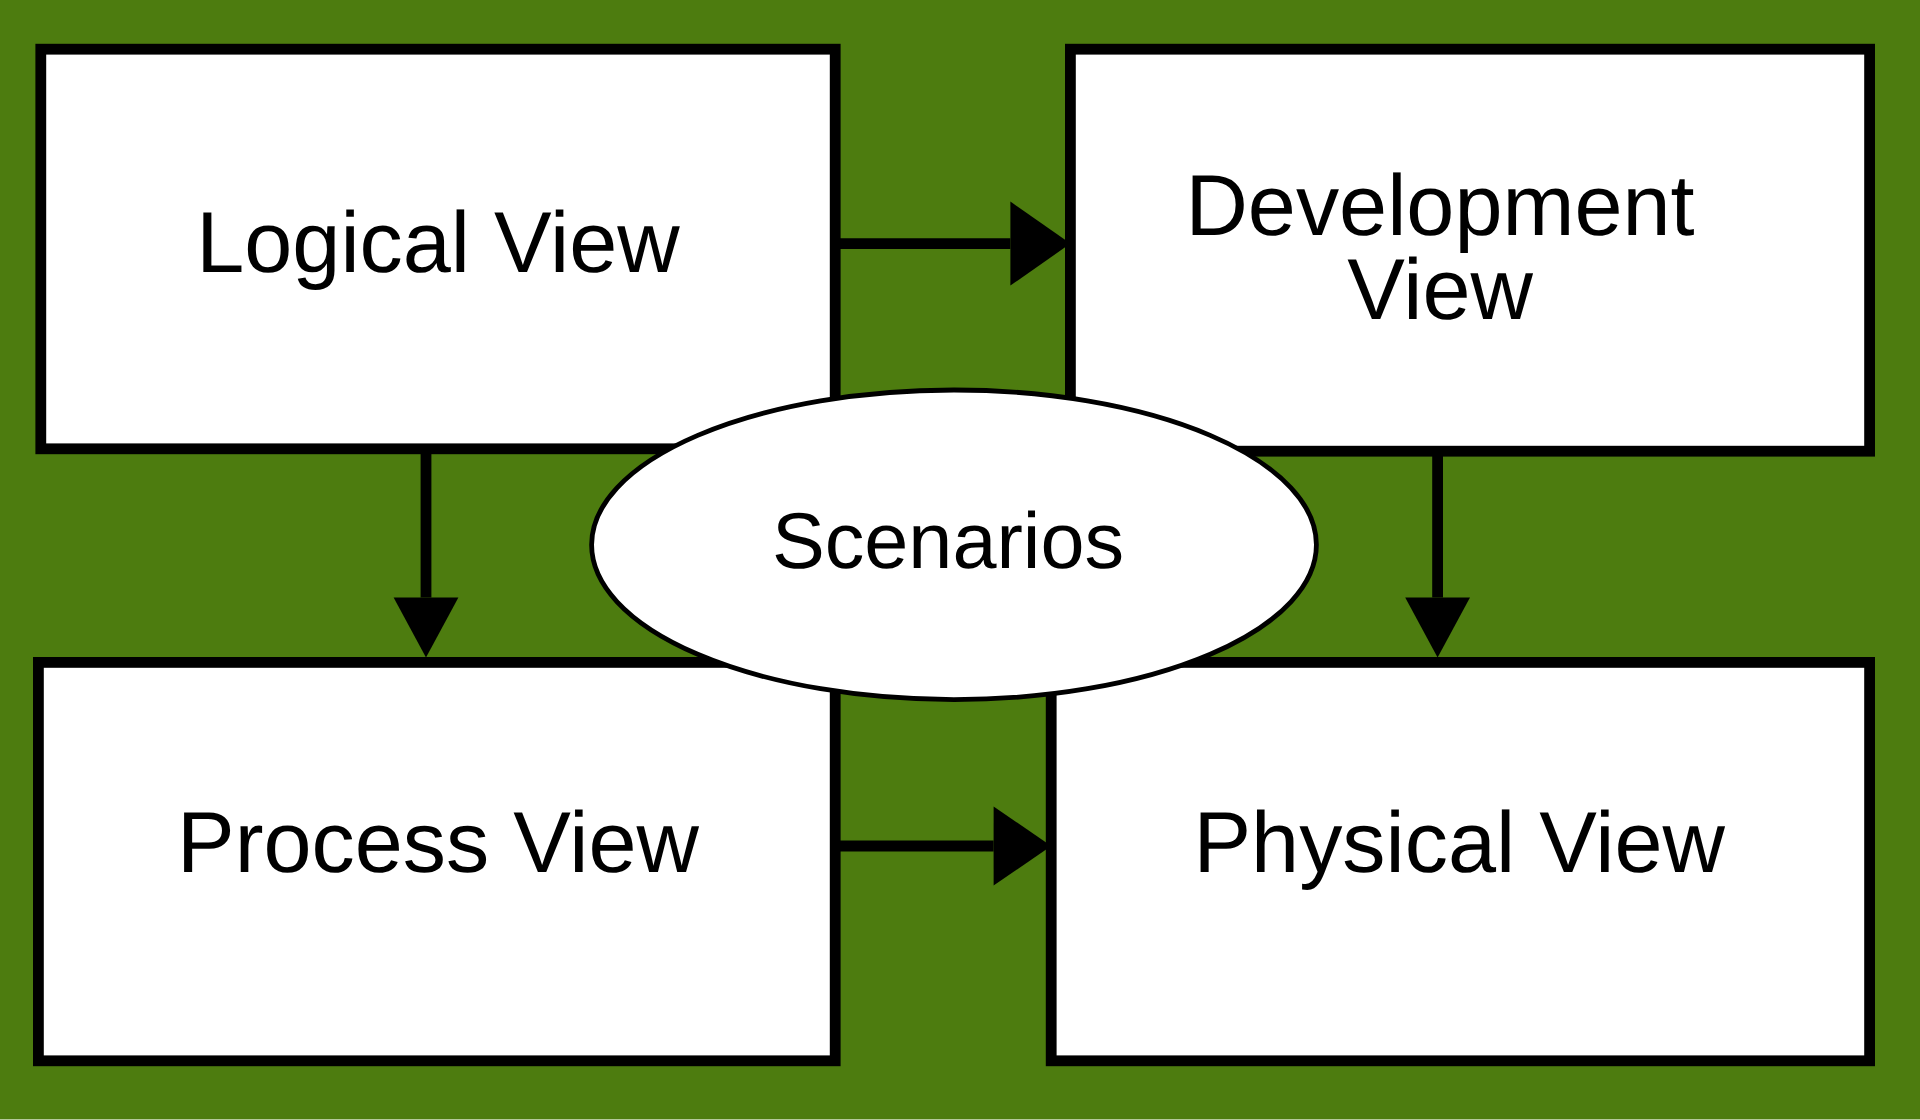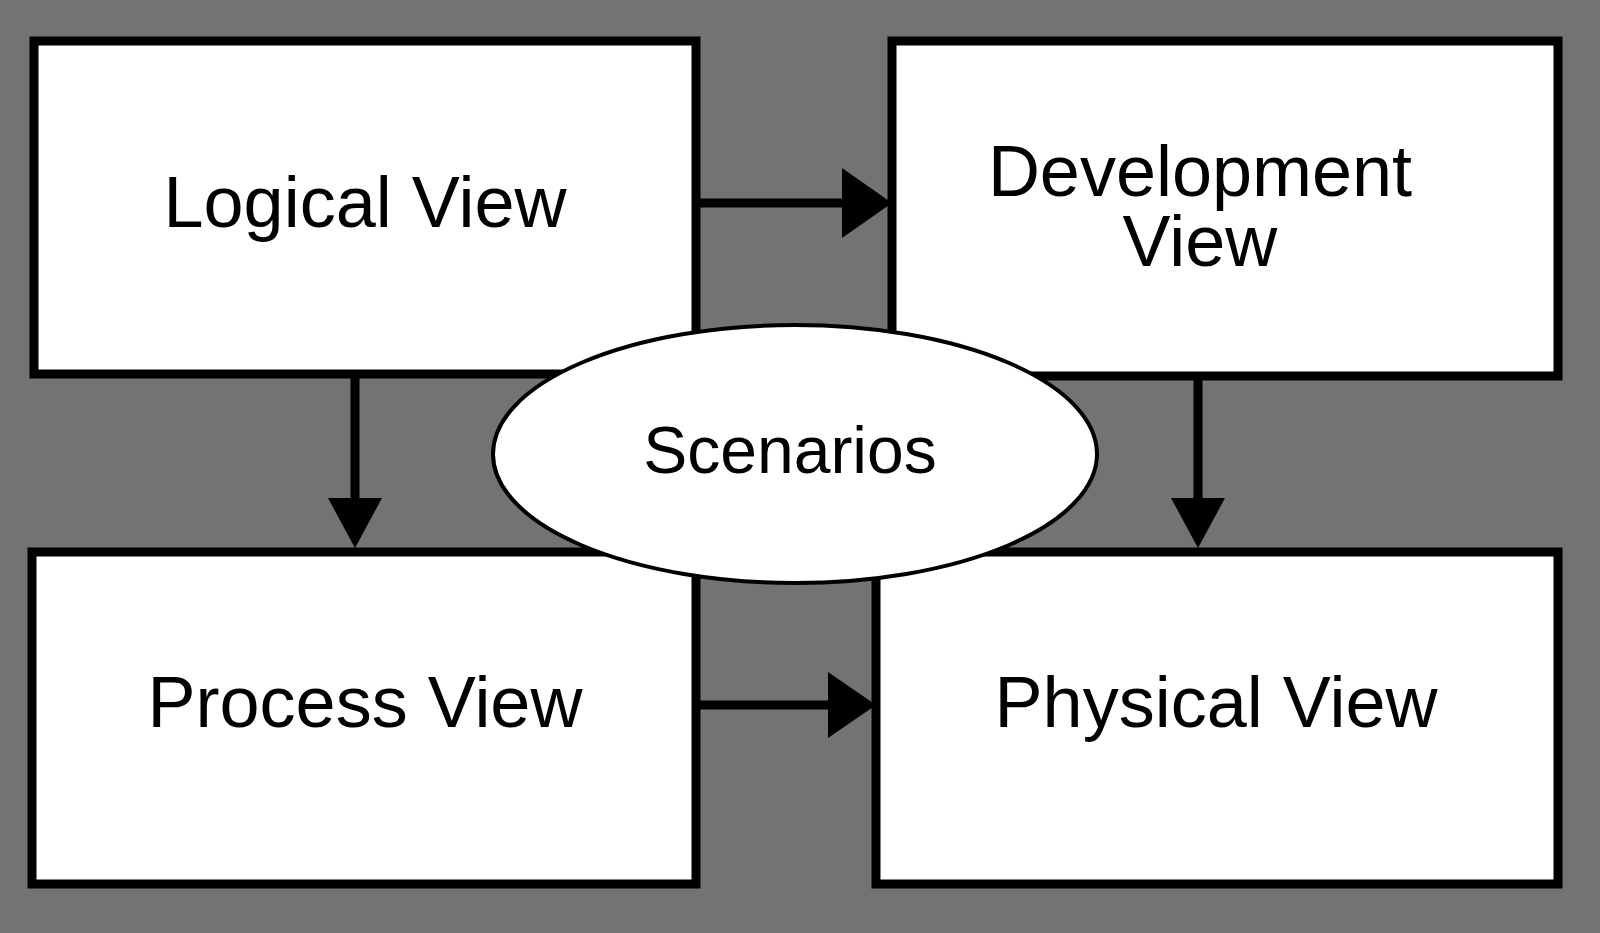--- a/index.html
+++ b/index.html
@@ -5,21 +5,21 @@
 <style>
   html, body {
     margin: 0;
     padding: 0;
     background: #ffffff;
   }
   #stage {
     position: relative;
     width: 1600px;
     height: 933px;
-    background: #737373;
+    background: #4d7c0f;
     overflow: hidden;
     font-family: "Liberation Sans", sans-serif;
   }
   #diagram-svg {
     position: absolute;
     left: 0;
     top: 0;
     width: 1600px;
     height: 933px;
     display: block;

